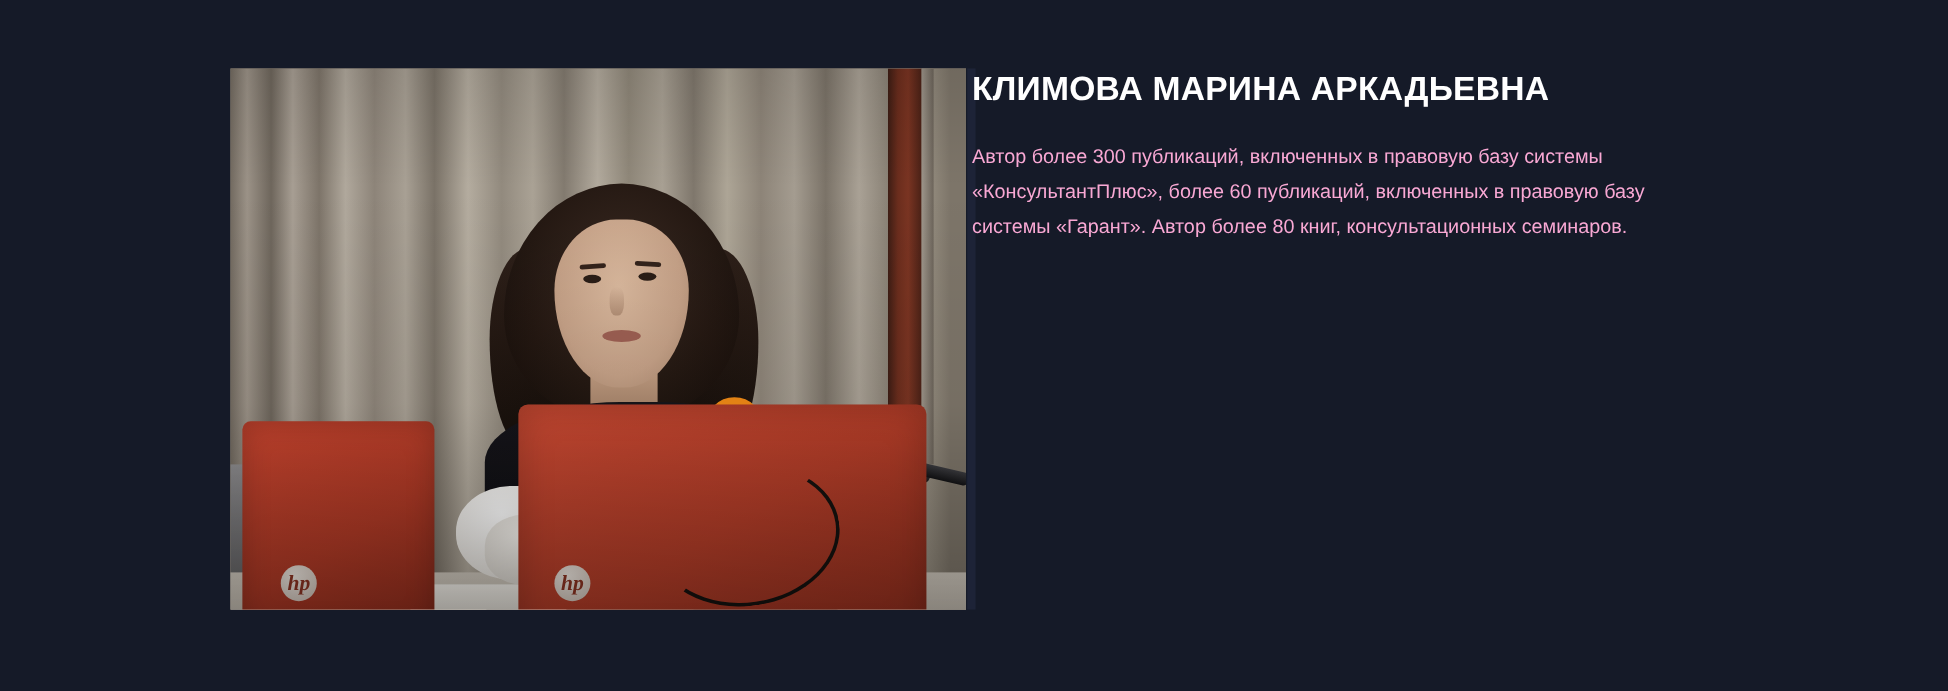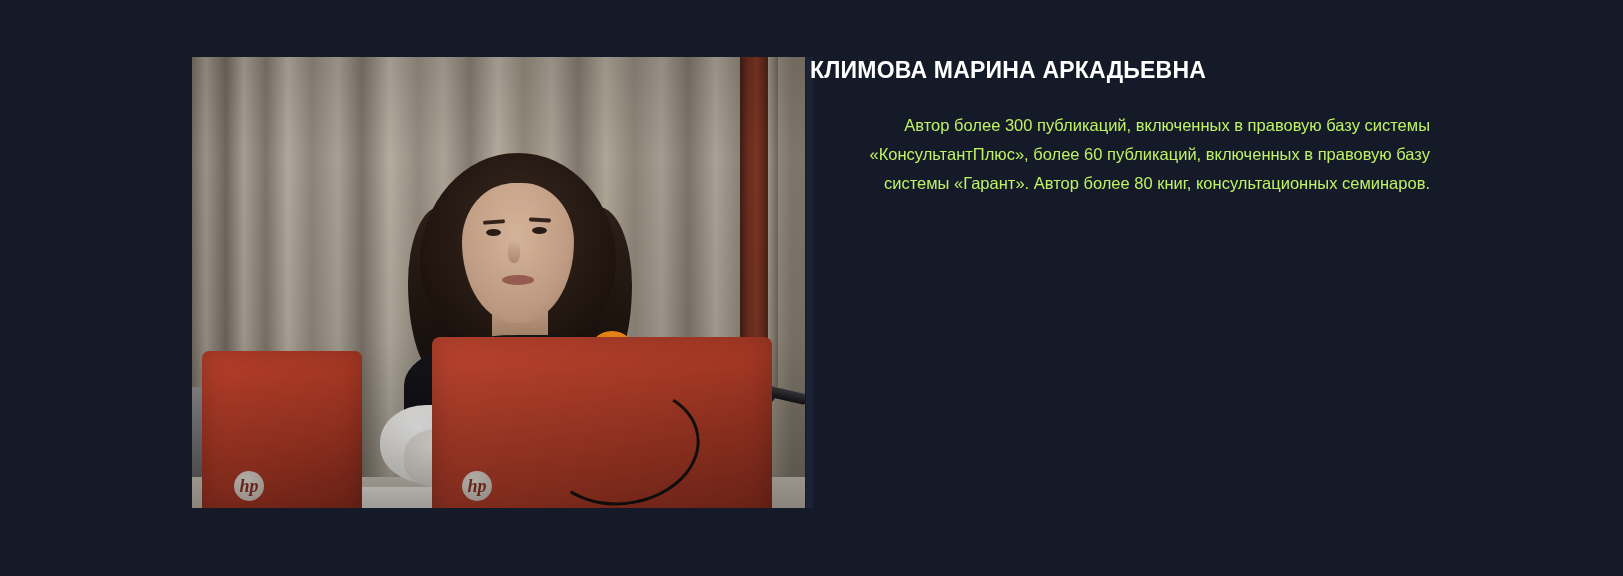--- a/index.html
+++ b/index.html
@@ -192,31 +192,30 @@
   .side-obj{
     position:absolute;left:0;top:330px;width:24px;height:160px;
     background:linear-gradient(180deg,#8d8c8e,#4a4a4c);
   }
 
   
   .text-col{
     position:absolute;left:810px;top:57px;width:620px;
   }
   .title{
-    color:#ffffff;font-size:23px;font-weight:bold;letter-spacing:.2px;
+    color:#ffffff;font-size:28px;font-weight:bold;letter-spacing:.2px;
     margin:0 0 26px 0;line-height:1.2;
   }
   .lead{
     color:#ffffff;font-size:16.5px;font-weight:bold;line-height:1.78;
     margin:0 0 24px 0;
   }
   .para{
-    color:#bef264;font-size:16.5px;font-weight:normal;line-height:1.78;
+    color:#f9a8d4;font-size:16.5px;font-weight:normal;line-height:1.78;
     margin:0 0 22px 0;
-    text-align:right;
   }
   .para:last-child{margin-bottom:0;}
 </style>
 </head>
 <body>
 
 <div class="page">
 
   <div class="photo-wrap">
     <div class="curtain"></div>

